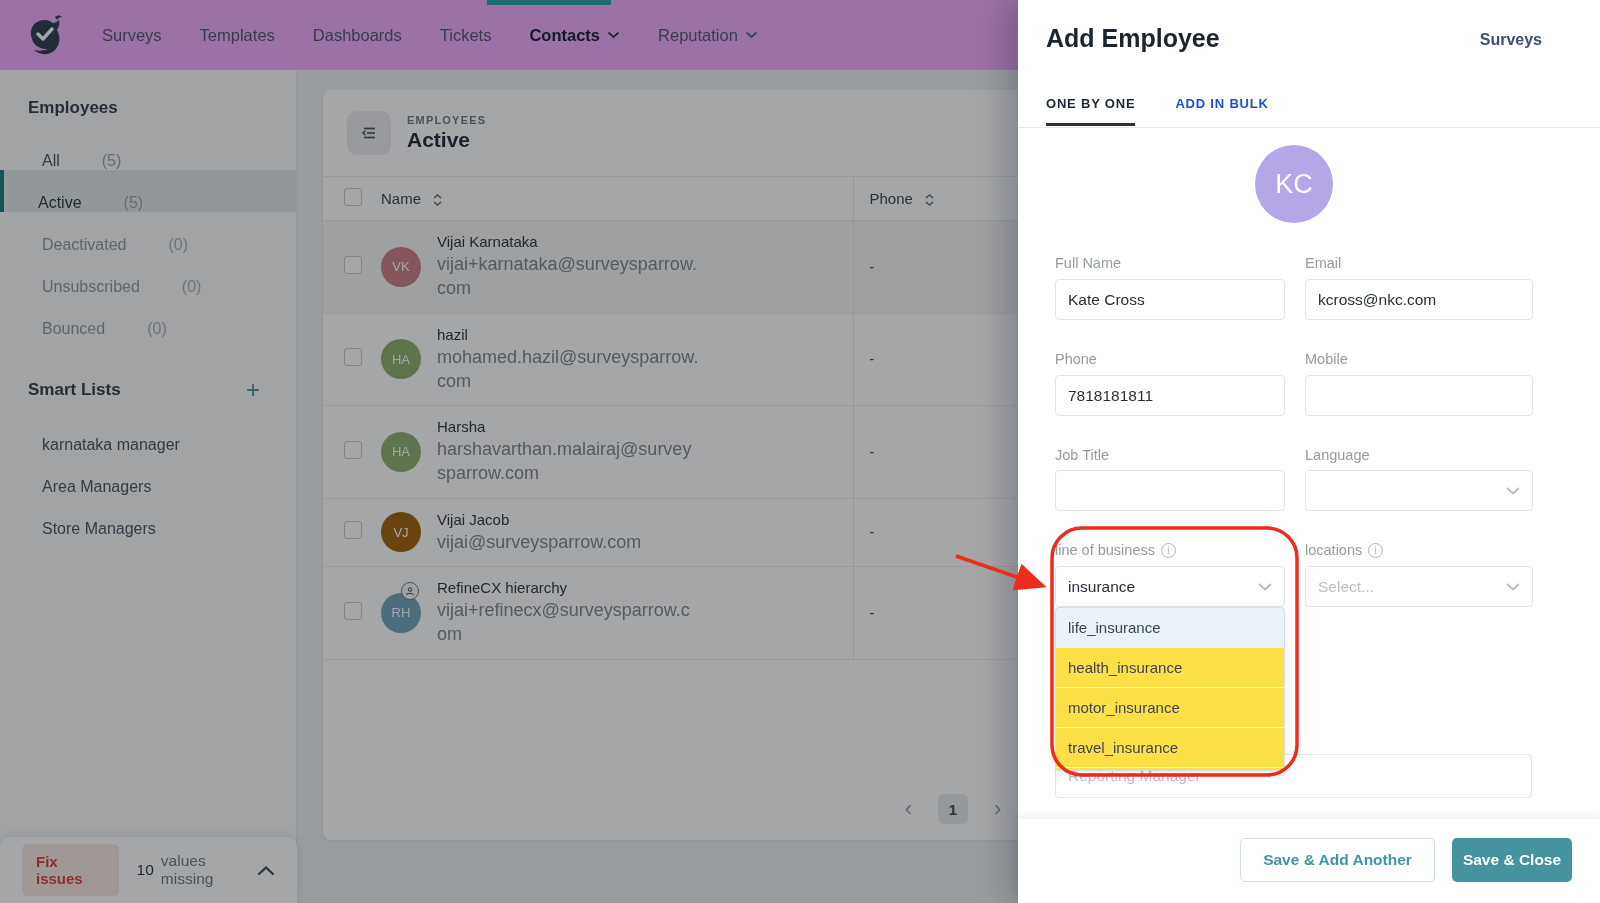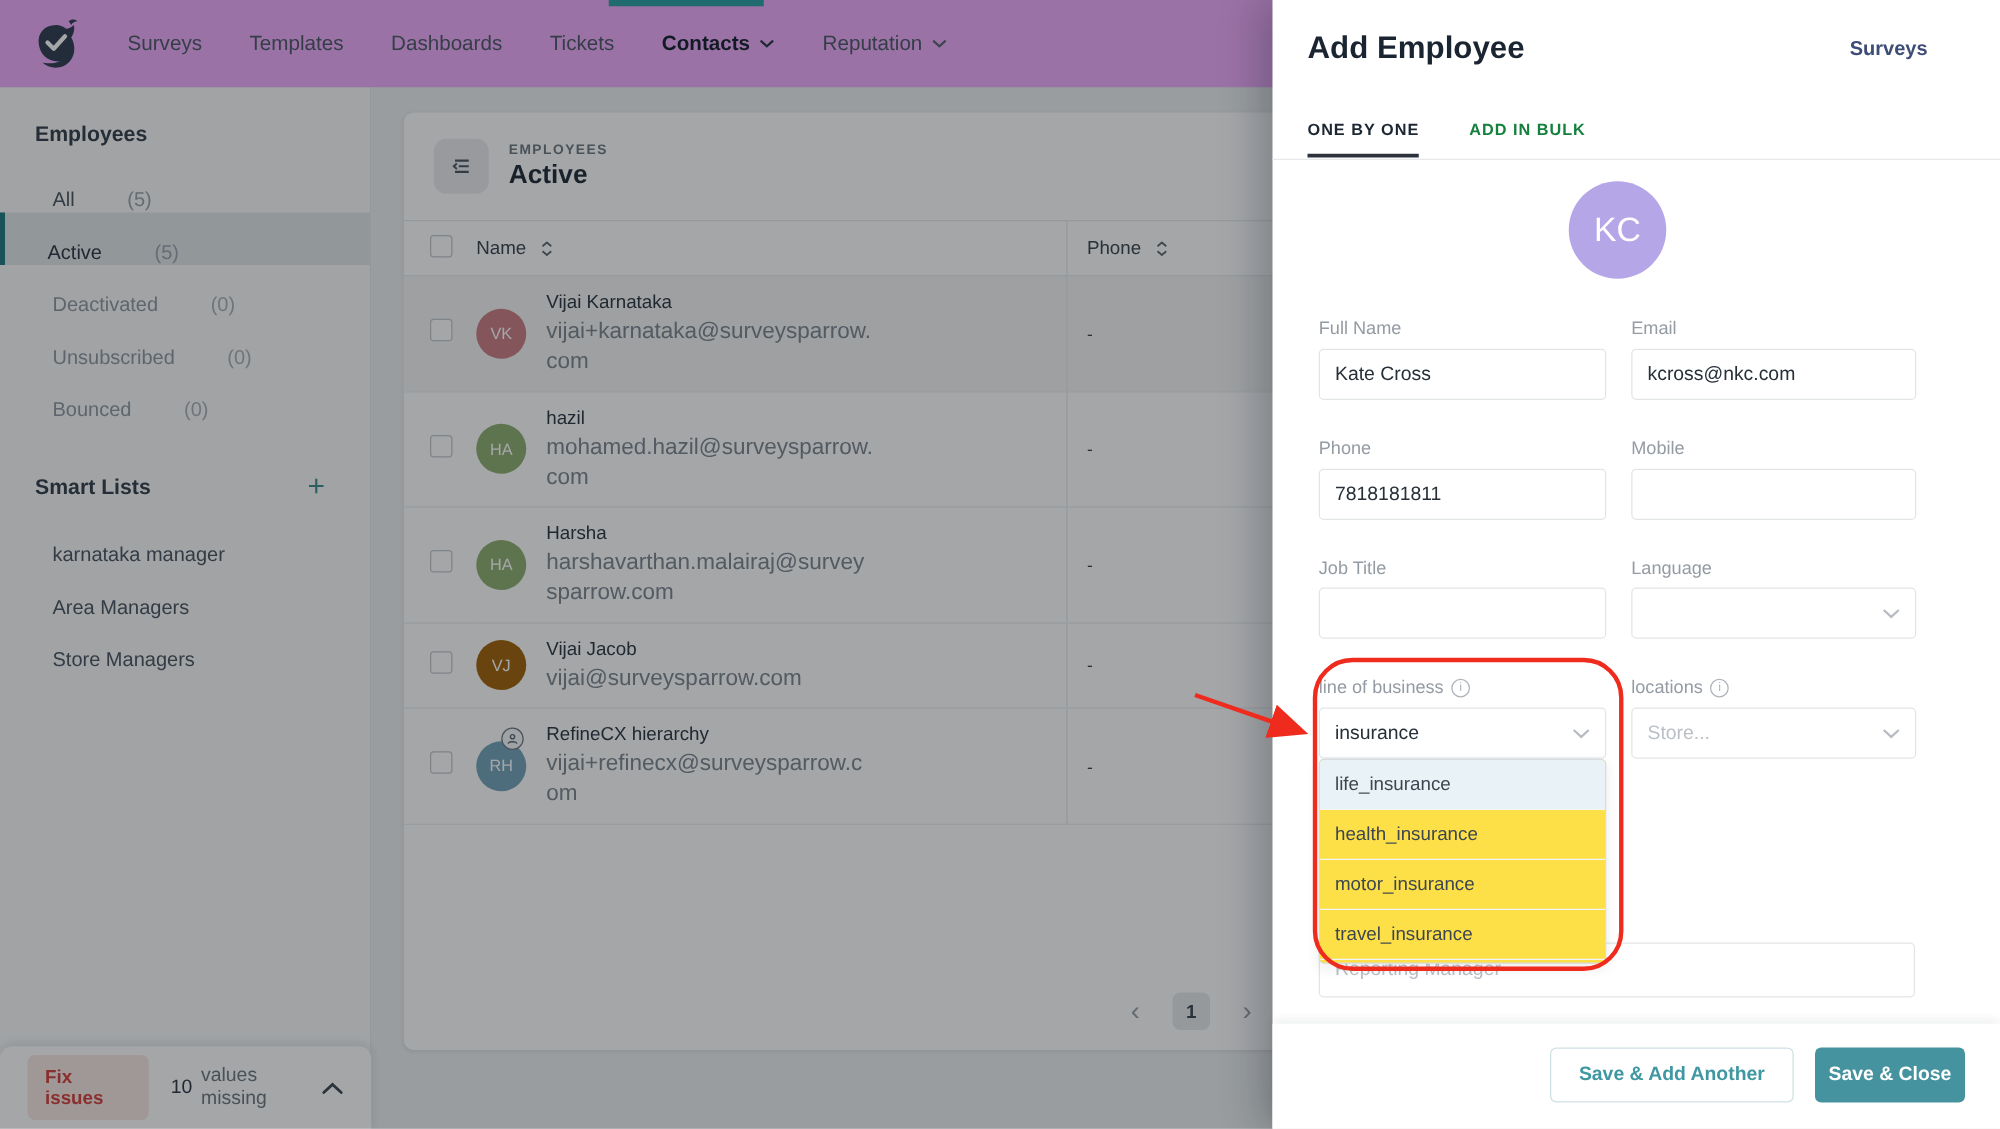--- a/index.html
+++ b/index.html
@@ -78,21 +78,21 @@
 
   
   .backdrop { position:absolute; inset:0; background:rgba(15,20,26,.38); z-index:50; }
 
   
   .modal { position:absolute; right:0; top:0; width:582px; height:903px; background:#fff; z-index:60;
            box-shadow:-10px 0 30px rgba(10,20,30,.25); }
   .m-title { position:absolute; left:28px; top:24px; font-size:25px; font-weight:bold; color:#1b2531; }
   .m-cancel { position:absolute; right:58px; top:31px; font-size:16px; font-weight:bold; color:#3d4d77; cursor:pointer; }
   .m-tabs { position:absolute; left:28px; top:96px; display:flex; gap:40px; }
-  .m-tab { font-size:13px; font-weight:bold; letter-spacing:.8px; color:#15803d; padding-bottom:12px; cursor:pointer; }
+  .m-tab { font-size:13px; font-weight:bold; letter-spacing:.8px; color:#1d4ed8; padding-bottom:12px; cursor:pointer; }
   .m-tab.active { color:#1c2733; border-bottom:3px solid #2b323c; }
   .m-divider { position:absolute; left:0; right:0; top:127px; height:1px; background:#e6e8ea; }
   .m-avatar { position:absolute; left:237px; top:145px; width:78px; height:78px; border-radius:50%;
               color:#fff; font-size:27px; display:flex; align-items:center; justify-content:center; }
   .f-label { position:absolute; font-size:14.5px; color:#949ba3; display:flex; align-items:center; gap:6px; }
   .f-input { position:absolute; height:41px; border:1px solid #e2e5e7; border-radius:4px; background:#fff;
              font-size:15.5px; color:#272f38; padding:0 12px; font-family:"Liberation Sans", sans-serif; width:230px; }
   .f-input::placeholder { color:#b9bfc5; }
   .f-select { position:absolute; height:41px; border:1px solid #e2e5e7; border-radius:4px; background:#fff;
               display:flex; align-items:center; justify-content:space-between; padding:0 12px; cursor:pointer; width:230px; }
@@ -390,21 +390,21 @@
     <span class="val">insurance</span>
     <svg width="14" height="8">
         <polyline points="1,1 7,6.5 13,1" fill="none" stroke="#b6bcc2" stroke-width="1.8"></polyline>
       </svg>
   </div>
   <div class="f-label col2" style="top:542px;">
     <span>locations</span>
     <span class="info-i">i</span>
   </div>
   <div class="f-select col2" style="top:566px;">
-    <span class="ph">Store...</span>
+    <span class="ph">Select...</span>
     <svg width="14" height="8">
         <polyline points="1,1 7,6.5 13,1" fill="none" stroke="#b6bcc2" stroke-width="1.8"></polyline>
       </svg>
   </div>
 
   <div class="dropdown">
     <div class="dd-option hl">life_insurance</div>
     <div class="dd-option">health_insurance</div>
     <div class="dd-option">motor_insurance</div>
     <div class="dd-option">travel_insurance</div>

